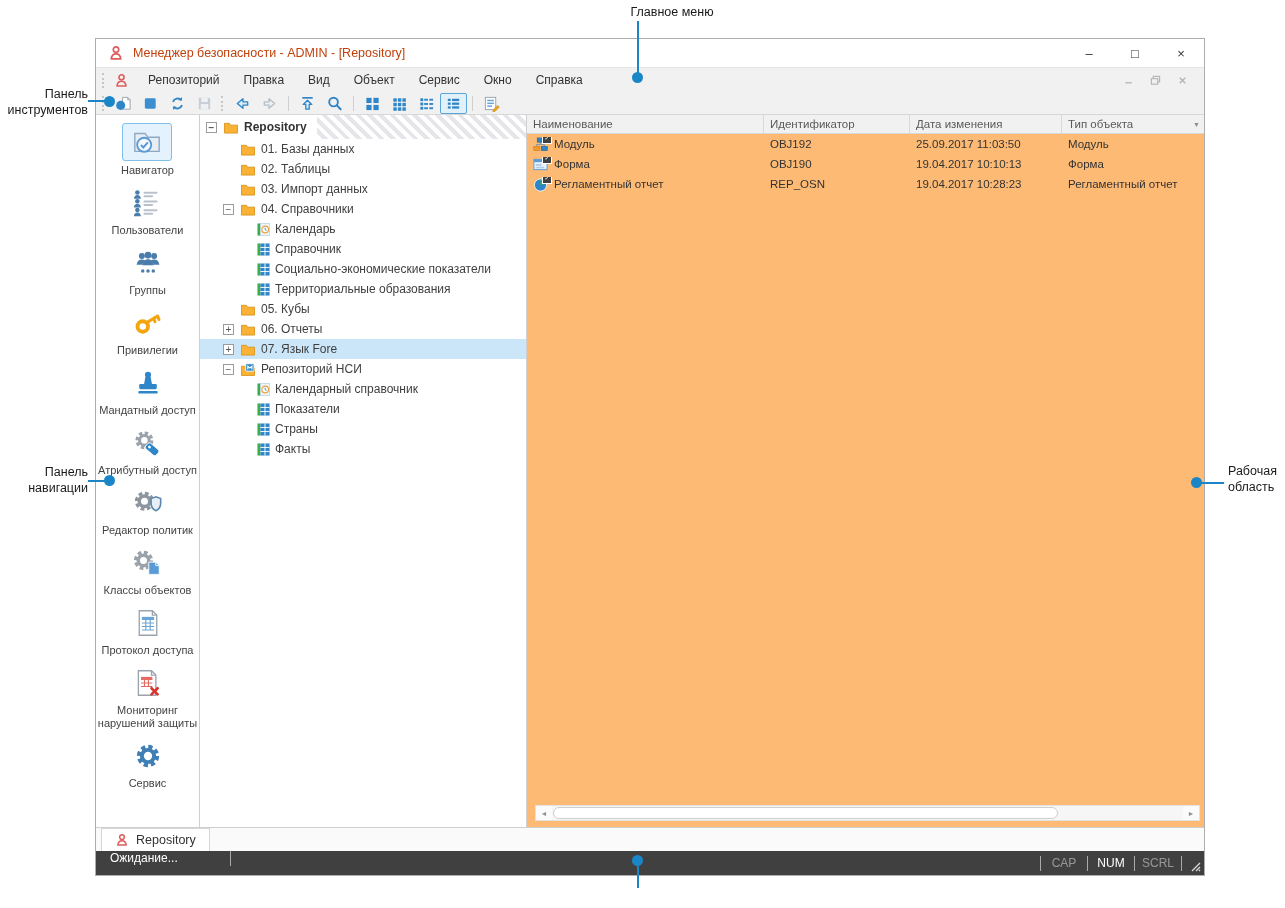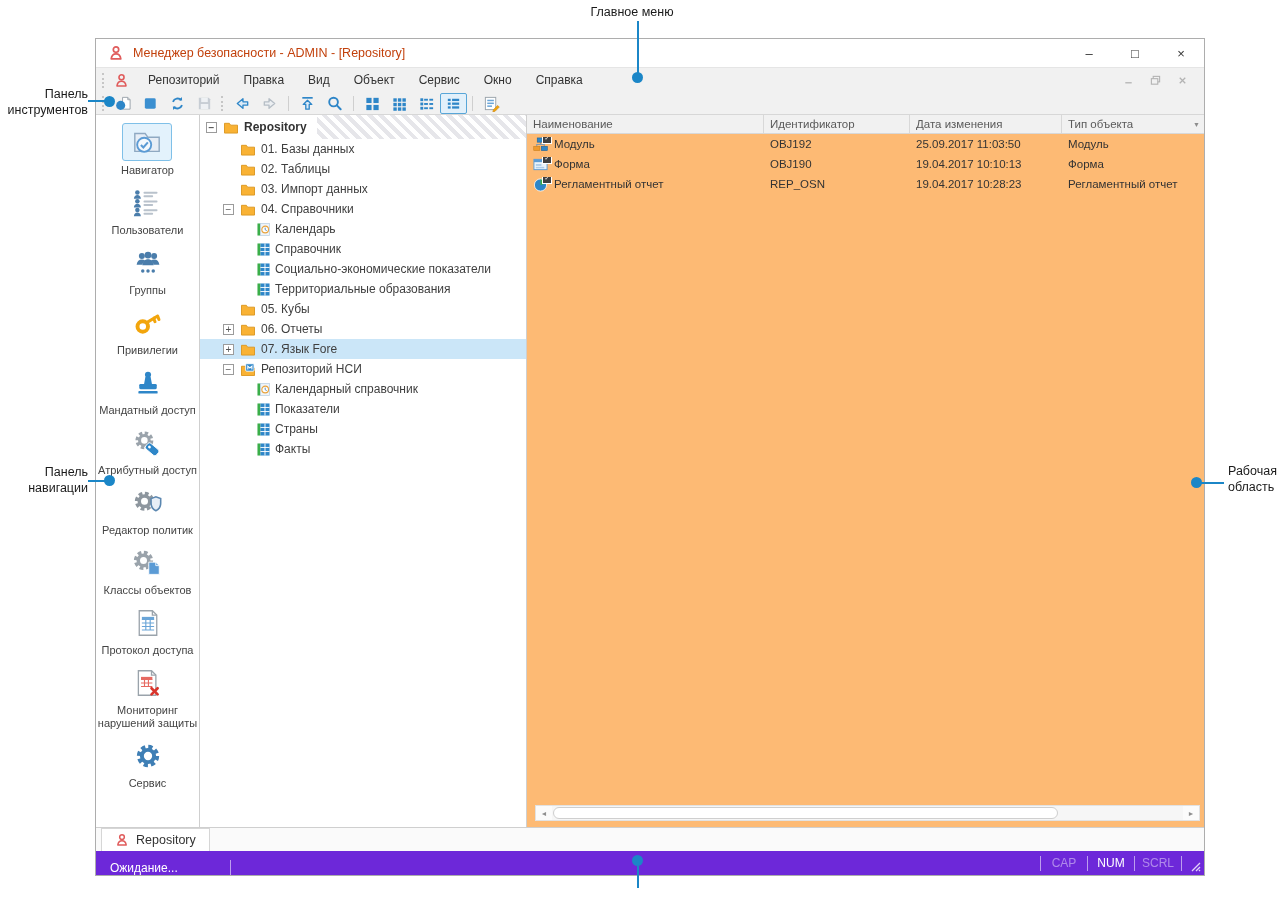--- a/index.html
+++ b/index.html
@@ -70,21 +70,21 @@
           font-size:7px; color:#8f8f8f; background:#fbfbfb; }
   .sthumb { width:505px; height:12px; background:#fff; border:1px solid #cfcfcf; border-radius:6px; margin-left:1px; }
   .strack { flex:1; }
 
   
   .tabbar { flex:0 0 24px; border-top:1px solid #cfcfcf; background:#fafafa; display:flex; align-items:flex-end; }
   .tab { height:23px; margin-left:5px; display:flex; align-items:center; gap:7px; padding:0 13px;
          background:#fff; border:1px solid #d6d6d6; border-bottom:none; font-size:12.5px; color:#333; }
 
   
-  .statusbar { flex:0 0 24px; background:#6d28d9; display:flex; align-items:flex-end; color:#fff; font-size:12px; }
+  .statusbar { flex:0 0 24px; background:#404040; display:flex; align-items:flex-start; color:#fff; font-size:12px; }
   .smsg { padding:0 14px; width:134px; }
   .ssep { width:1px; height:15px; background:rgba(255,255,255,.55); }
   .skeys { margin-left:auto; display:flex; align-items:center; height:100%; }
   .skey { width:46px; text-align:center; color:rgba(255,255,255,.45); }
   .skey.on { color:#fff; }
   .sgrip { width:18px; height:100%; display:flex; align-items:flex-end; justify-content:flex-end; padding:3px 3px; margin-left:4px; }
 
   
   .co-label { position:absolute; font-size:12.5px; color:#1a1a1a; line-height:1.3; z-index:5; }
   .co-line  { position:absolute; background:#1b86c7; z-index:5; }
@@ -317,21 +317,21 @@
     </symbol>
     <symbol id="s-restore" viewBox="0 0 12 12">
       <rect x="3.5" y="1.5" width="7" height="6" fill="none" stroke="#b3b3b3" stroke-width="1.2"></rect>
       <rect x="1.5" y="4" width="7" height="6" fill="#f1f1f1" stroke="#b3b3b3" stroke-width="1.2"></rect>
     </symbol>
   </defs>
 </svg>
 
 <div class="stage">
 
-  <div class="co-label" style="left:552px;top:4px;width:160px;text-align:center">Главное меню</div>
+  <div class="co-label" style="left:592px;top:4px;width:160px;text-align:center">Главное меню</div>
   <div class="co-line" style="left:637px;top:21px;width:2px;height:53px"></div>
   <div class="co-dot" style="left:632px;top:72px"></div>
 
   <div class="co-label" style="left:0px;top:86px;width:88px;text-align:right">Панель инструментов</div>
   <div class="co-line" style="left:88px;top:100px;width:17px;height:2px"></div>
   <div class="co-dot" style="left:104px;top:96px"></div>
 
   <div class="co-label" style="left:0px;top:464px;width:88px;text-align:right">Панель навигации</div>
   <div class="co-line" style="left:88px;top:480px;width:17px;height:2px"></div>
   <div class="co-dot" style="left:104px;top:475px"></div>

